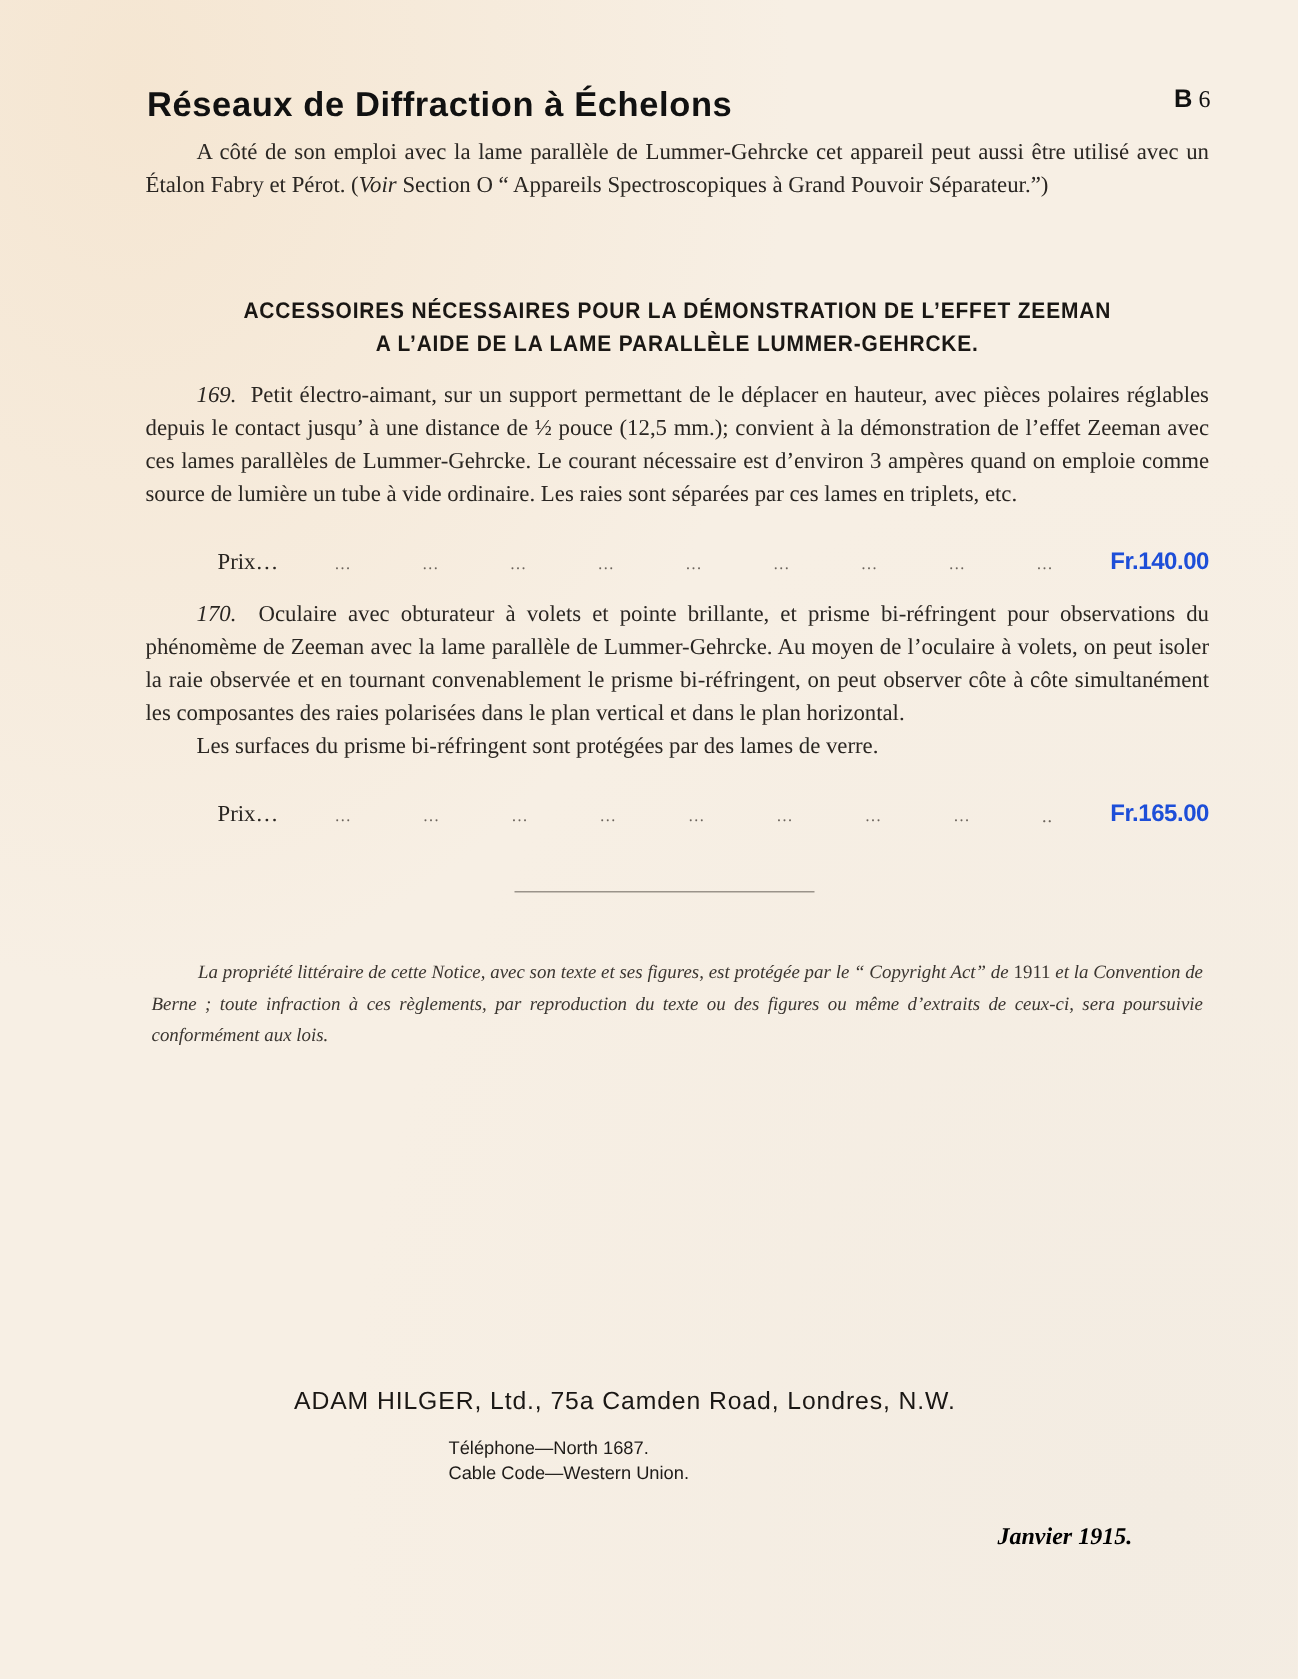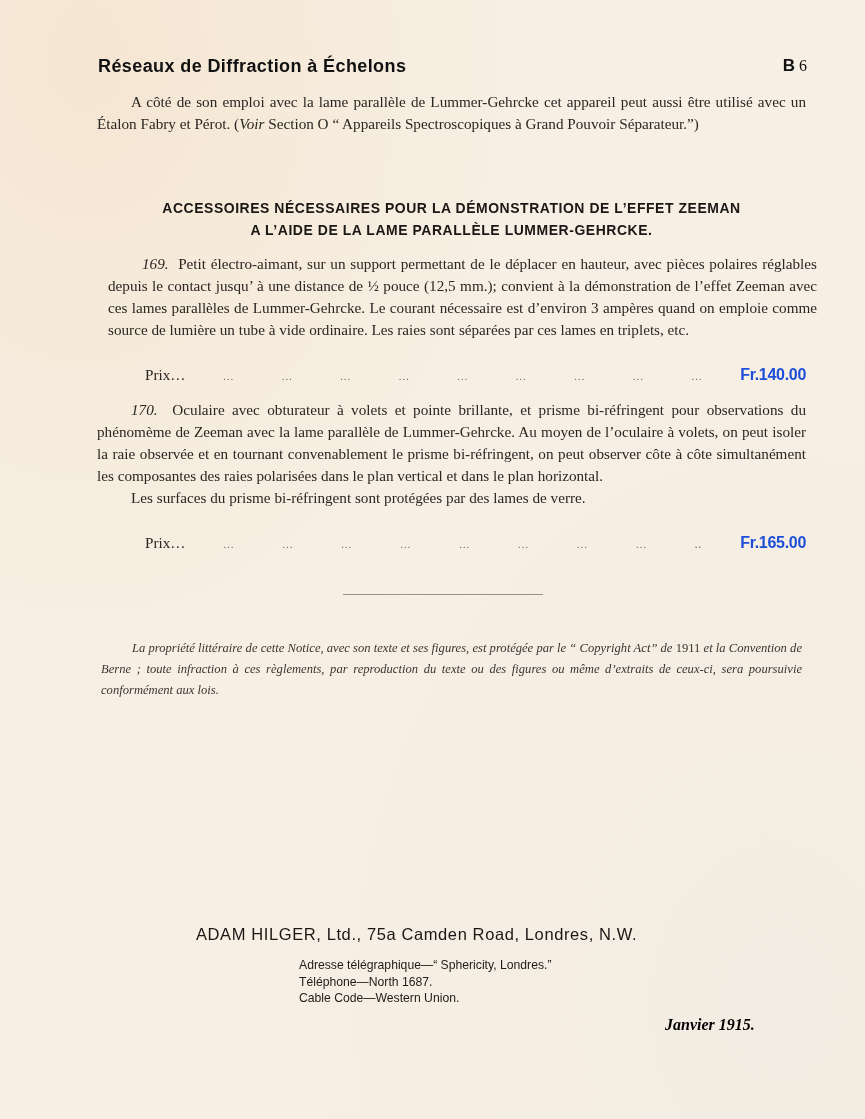--- a/index.html
+++ b/index.html
@@ -9,21 +9,21 @@
     background-image: radial-gradient(ellipse at 10% 5%, #f5e6d2 0%, rgba(245,230,210,0) 40%),
                       radial-gradient(ellipse at 90% 90%, #f3ece2 0%, rgba(243,236,226,0) 50%);
     color: #1e1b18;
     font-family: "Liberation Serif", "DejaVu Serif", serif;
     position: relative;
   }
   .abs { position: absolute; }
   .header-title {
     left: 98px; top: 56px;
     font-family: "Liberation Sans", "DejaVu Sans", sans-serif;
-    font-weight: bold; font-size: 18px; letter-spacing: 0.4px; color: #111;
+    font-weight: bold; font-size: 23px; letter-spacing: 0.4px; color: #111;
   }
   .header-page { right: 58px; top: 56px; font-size: 17px; color: #111; }
   .header-page .letter { font-family: "Liberation Sans", "DejaVu Sans", sans-serif; font-weight: bold; }
   .header-page .num { font-family: "Liberation Serif", serif; font-size: 16px; margin-left: 4px; }
 
   .para {
     left: 97px; width: 709px;
     font-size: 15.2px; line-height: 22px; text-align: justify;
     color: #2a2622;
   }
@@ -83,21 +83,21 @@
 
 <div class="abs para" style="top:91px;">
   <p><span>A côté de son emploi avec la lame parallèle de Lummer-Gehrcke cet appareil peut aussi être utilisé avec un Étalon Fabry et Pérot.  (</span><span class="ital">Voir</span><span> Section O “ Appareils Spectroscopiques à Grand Pouvoir Séparateur.”)</span></p>
 </div>
 
 <div class="abs section-heading">
   <div>ACCESSOIRES NÉCESSAIRES POUR LA DÉMONSTRATION DE L’EFFET ZEEMAN</div>
   <div>A L’AIDE DE LA LAME PARALLÈLE LUMMER-GEHRCKE.</div>
 </div>
 
-<div class="abs para" style="top:253px;margin-left:11px;">
+<div class="abs para" style="top:253px;">
   <p><span class="ital">169.</span>&nbsp; <span>Petit électro-aimant, sur un support permettant de le déplacer en hauteur, avec pièces polaires réglables depuis le contact jusqu’ à une distance de ½ pouce (12,5 mm.); convient à la démonstration de l’effet Zeeman avec ces lames parallèles de Lummer-Gehrcke.  Le courant nécessaire est d’environ 3 ampères quand on emploie comme source de lumière un tube à vide ordinaire.  Les raies sont séparées par ces lames en triplets, etc.</span></p>
 </div>
 <div class="abs price-row" style="top:366px;">
   <span>Prix…</span>
   <span class="dots">
       <span>…</span>
       <span>…</span>
       <span>…</span>
       <span>…</span>
       <span>…</span>
@@ -130,17 +130,16 @@
 </div>
 
 <div class="abs divider"></div>
 
 <div class="abs copyright">
   <p><span>La propriété littéraire de cette Notice, avec son texte et ses figures, est protégée par le “ Copyright Act” de </span><span class="up">1911</span><span> et la Convention de Berne ;  toute infraction à ces règlements, par reproduction du texte ou des figures ou même d’extraits de ceux-ci, sera poursuivie conformément aux lois.</span></p>
 </div>
 
 <div class="abs company">ADAM HILGER, Ltd., 75a Camden Road, Londres, N.W.</div>
 <div class="abs contact">
-  <div>Adresse télégraphique—“ Sphericity, Londres.”</div>
   <div>Téléphone—North 1687.</div>
   <div>Cable Code—Western Union.</div>
 </div>
 <div class="abs date">Janvier 1915.</div>
 
 </body></html>

